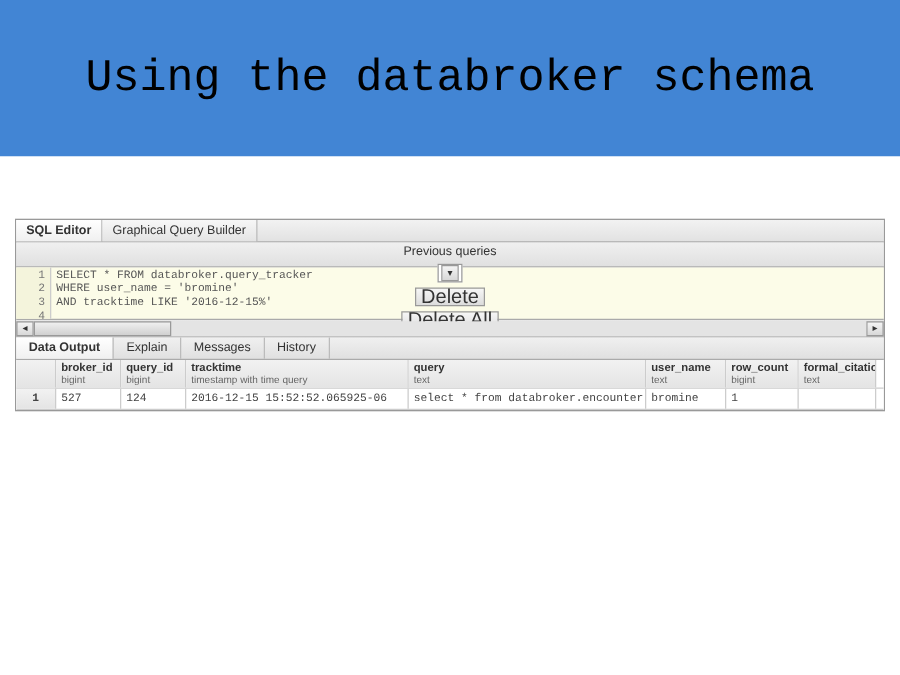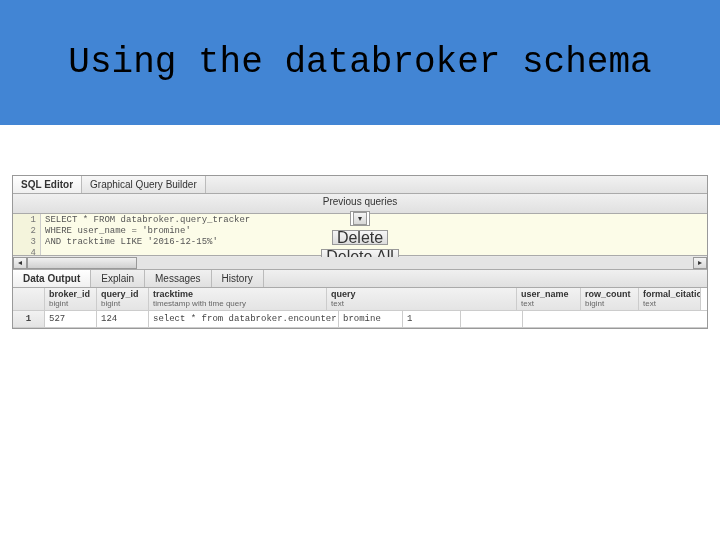--- a/index.html
+++ b/index.html
@@ -301,20 +301,21 @@
         </div>
       <div class="gcell c-formal">
           <span class="colname">formal_citation</span>
           <span class="coltype">text</span>
         </div>
     </div>
     <div class="grid-row">
       <div class="gcell rowhdr">1</div>
       <div class="gcell c-broker">527</div>
       <div class="gcell c-query">124</div>
+      <div class="gcell c-track">2016-12-15 15:52:52.065925-06</div>
       <div class="gcell c-qtext">select * from databroker.encounter</div>
       <div class="gcell c-user">bromine</div>
       <div class="gcell c-rowcnt">1</div>
       <div class="gcell c-formal"></div>
     </div>
   </div>
 
 </div>
 
 </body></html>

